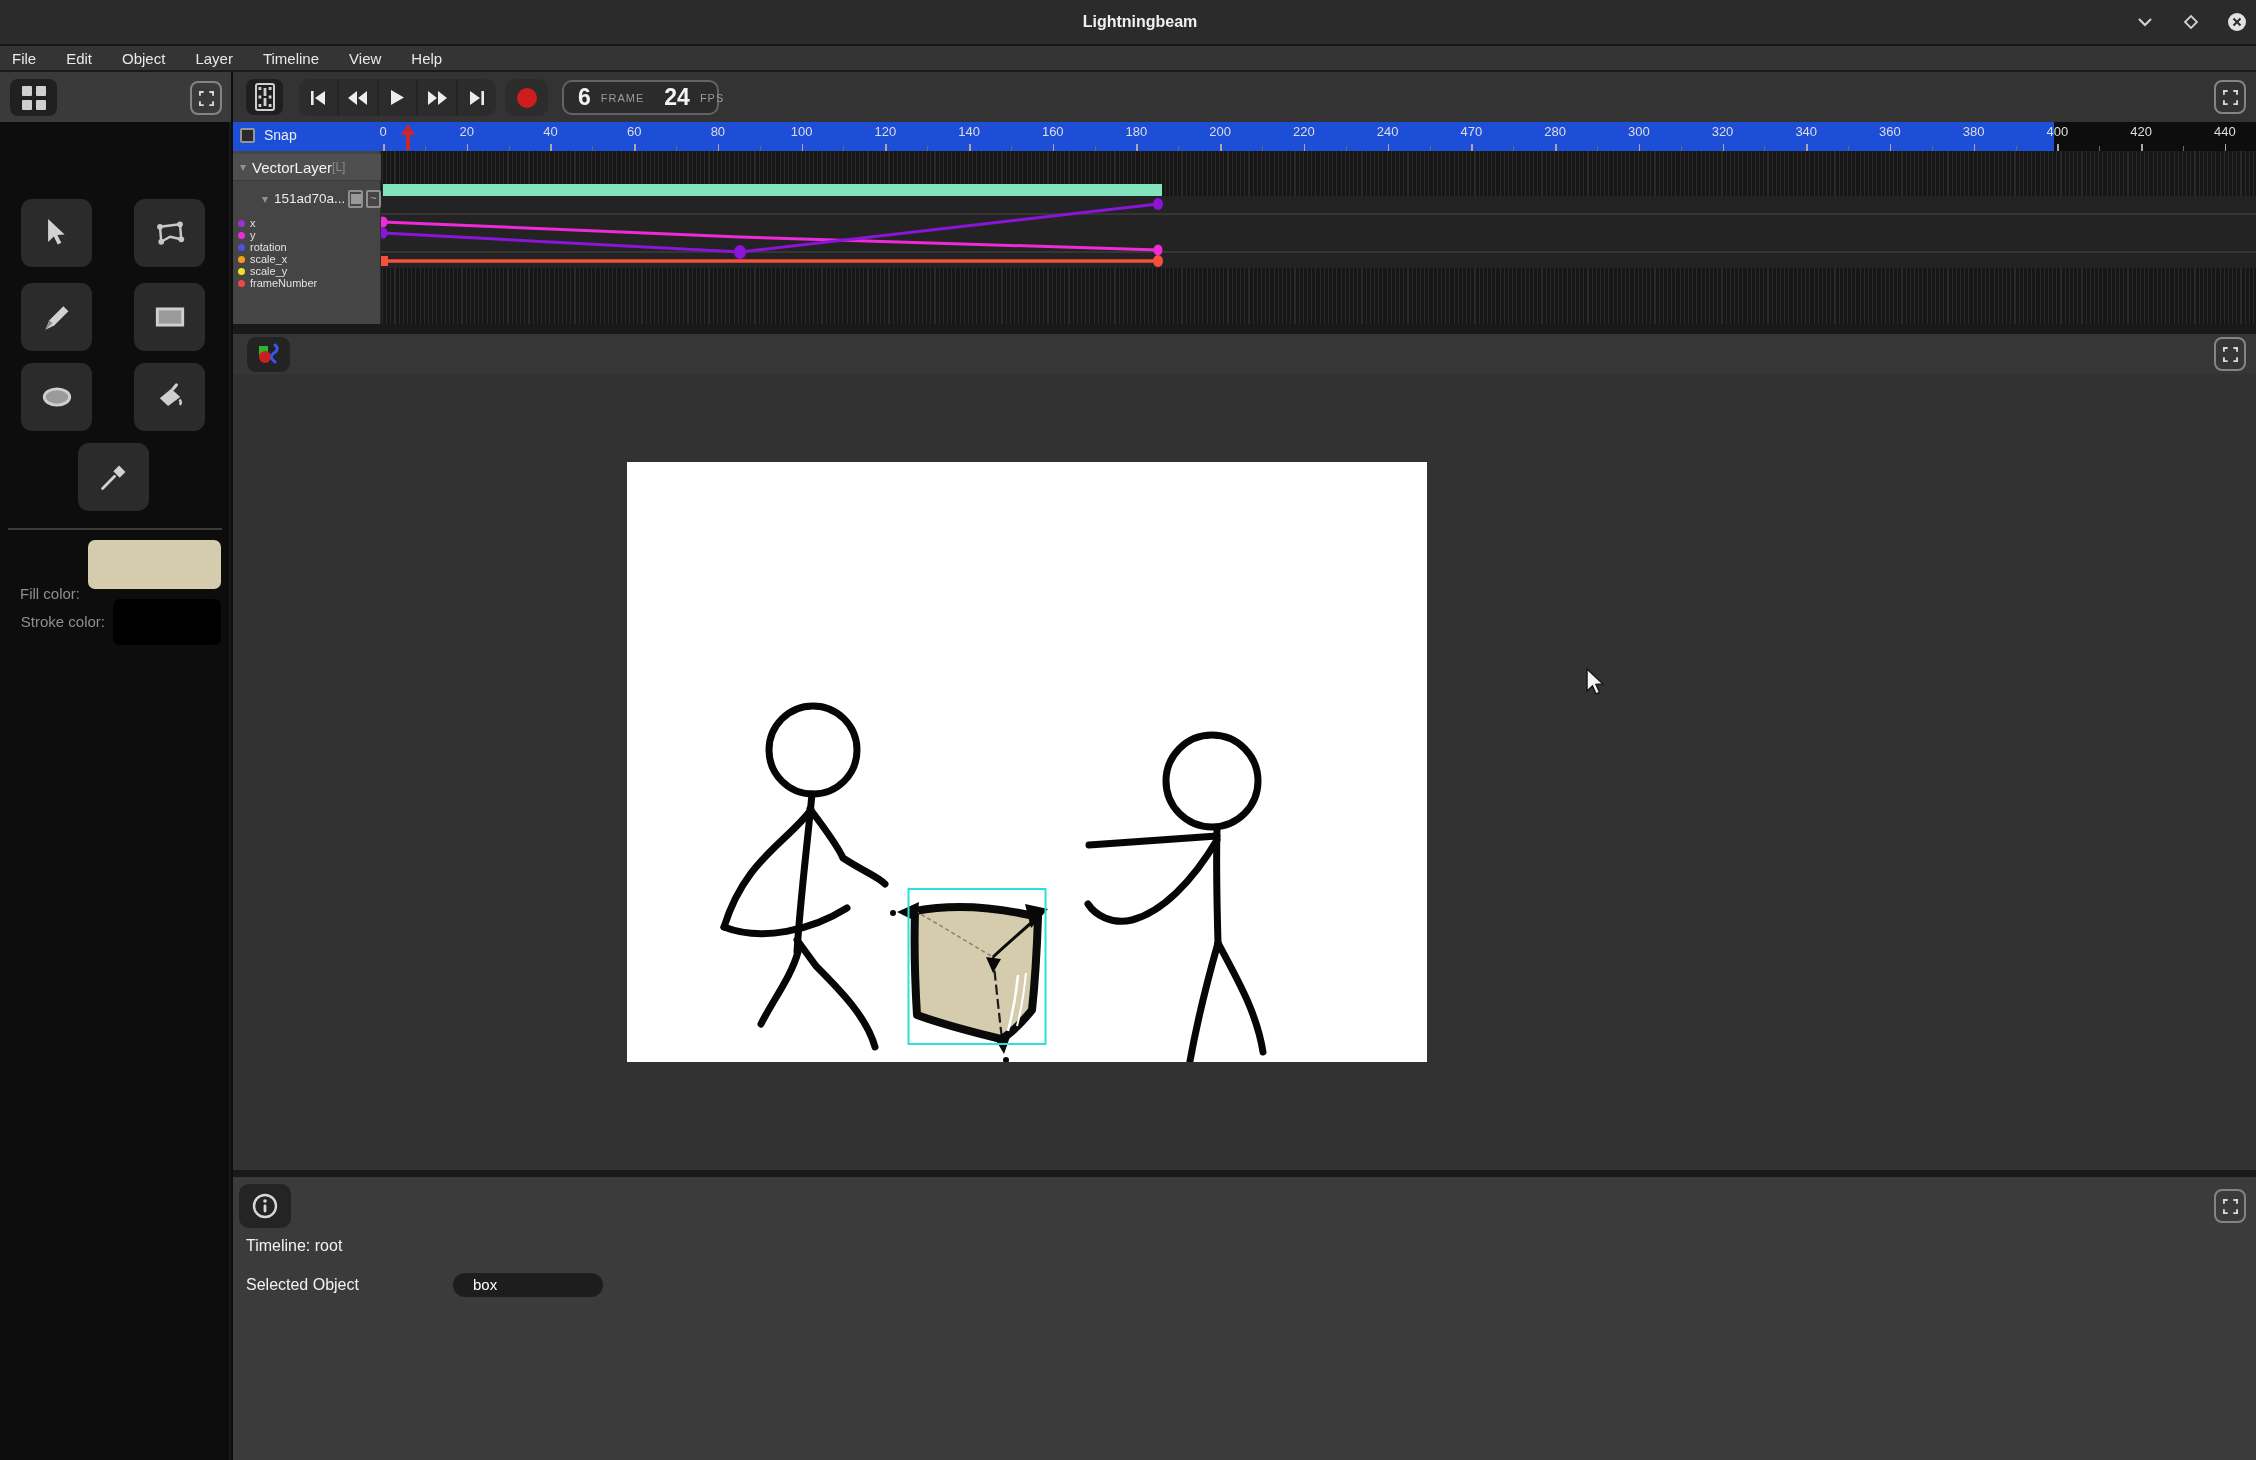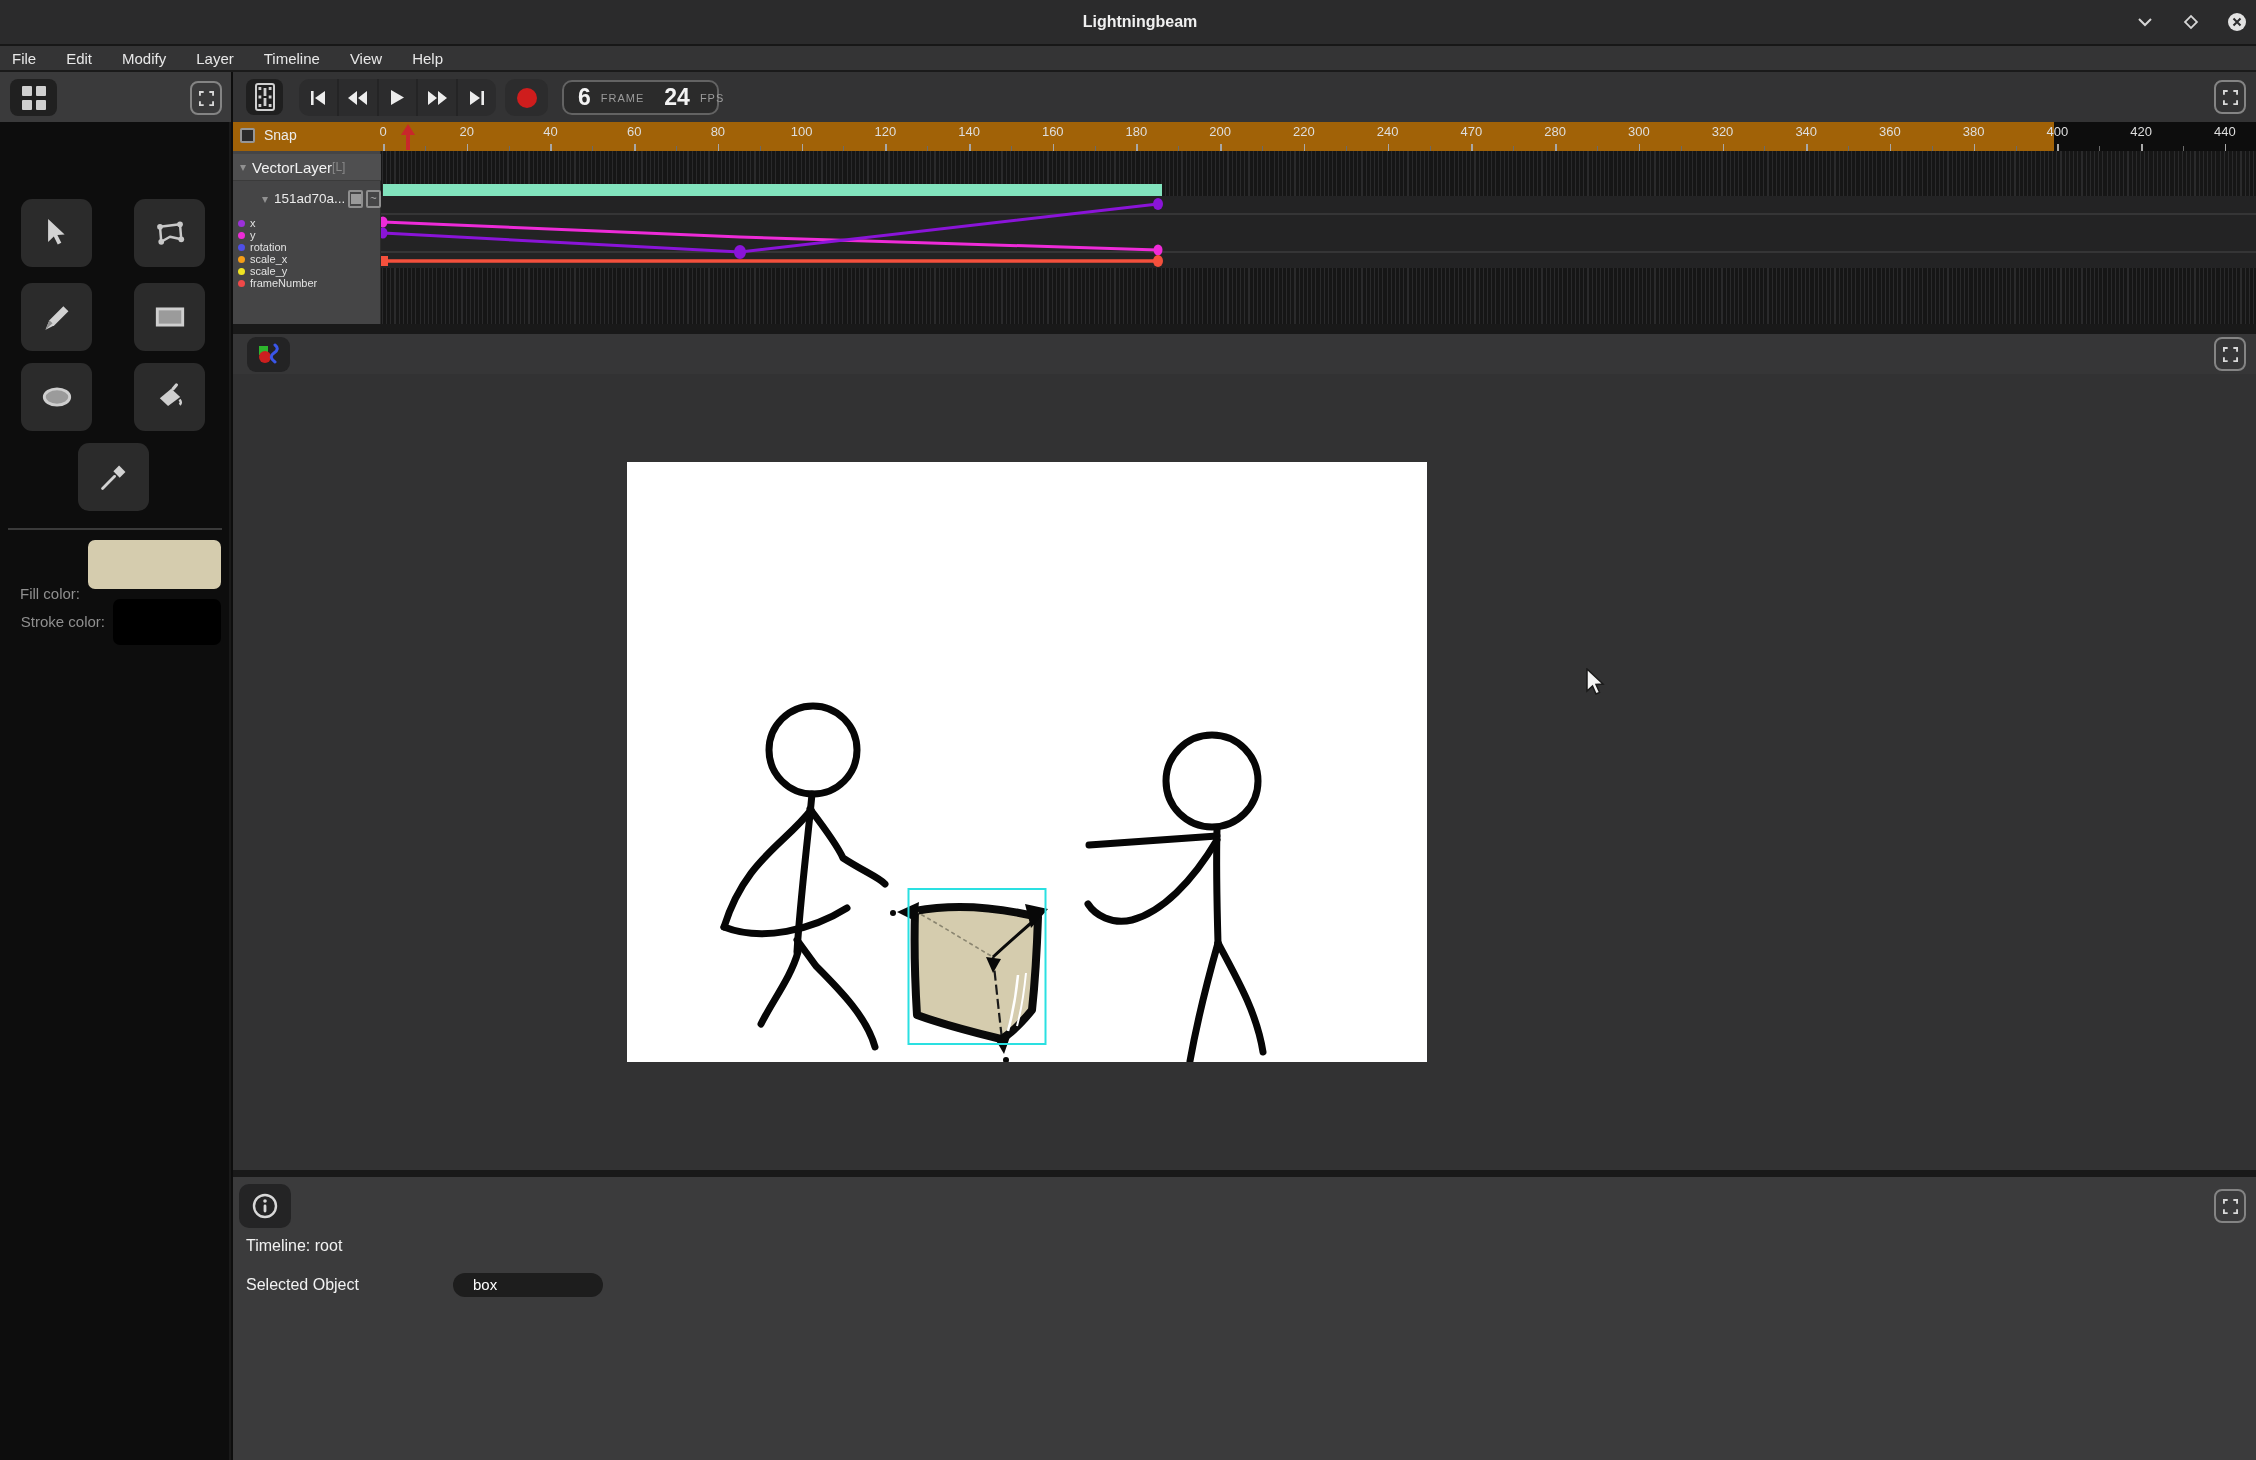--- a/index.html
+++ b/index.html
@@ -35,21 +35,21 @@
   .transport .t-btn { flex:1; display:flex; align-items:center; justify-content:center; border-right:2px solid #242425; }
   .transport .t-btn:last-child { border-right:none; }
   .record-btn { position:absolute; left:272px; top:7px; width:43px; height:37px; background:#2c2c2d; border-radius:10px; display:flex; align-items:center; justify-content:center; }
   .record-dot { width:20px; height:20px; border-radius:50%; }
   .frame-box { position:absolute; left:329px; top:8px; width:157px; height:35px; background:#2b2b2b; border:2px solid #636363; border-radius:10px; display:flex; align-items:center; padding:0 14px; }
   .frame-box .big { color:#f3f3f3; font-size:23px; font-weight:bold; }
   .frame-box .small { color:#9b9b9b; font-size:11px; letter-spacing:1px; margin-left:10px; }
   .frame-box .small + .big { margin-left:20px; }
   .tl-expand { position:absolute; right:10px; top:8px; }
 
-  .tl-ruler { position:absolute; left:233px; top:122px; width:1821px; height:29px; background:#a16207; }
+  .tl-ruler { position:absolute; left:233px; top:122px; width:1821px; height:29px; background:#1d4ed8; }
   .snap-wrap { position:absolute; left:7px; top:5px; display:flex; align-items:center; gap:9px; }
   .snap-box { width:15px; height:15px; border:2px solid #969696; border-radius:2px; background:#2a2a2a; }
   .snap-label { color:#ececec; font-size:14px; }
   .ruler-label { position:absolute; top:2px; transform:translateX(-50%); color:#dedede; font-size:13px; }
   .tick { position:absolute; bottom:0; width:1.5px; background:#a8a8a8; height:7px; }
   .tick.minor { width:1px; height:5px; background:#6a6a6a; }
   .playhead { position:absolute; top:2px; width:17px; height:26px; }
   .playhead .head { position:absolute; left:1.5px; top:0; width:0; height:0; border-left:7px solid transparent; border-right:7px solid transparent; border-bottom:11px solid #c9272b; }
   .playhead .stem { position:absolute; left:6.5px; top:10px; width:4px; height:16px; background:#c9272b; }
 
@@ -111,21 +111,21 @@
             <circle cx="10" cy="10" r="9" fill="#e2e2e2"></circle>
             <path d="M6.5 6.5 L13.5 13.5 M13.5 6.5 L6.5 13.5" stroke="#2b2b2c" stroke-width="2"></path>
           </svg>
       </div>
     </div>
   </div>
 
   <div class="menubar">
       <span class="menu-item">File</span>
       <span class="menu-item">Edit</span>
-      <span class="menu-item">Modify</span>
+      <span class="menu-item">Object</span>
       <span class="menu-item">Layer</span>
       <span class="menu-item">Timeline</span>
       <span class="menu-item">View</span>
       <span class="menu-item">Help</span>
     </div>
 
   <div class="sidebar">
     <div class="sidebar-header">
       <div class="grid-btn">
         <span class="grid-glyph">

